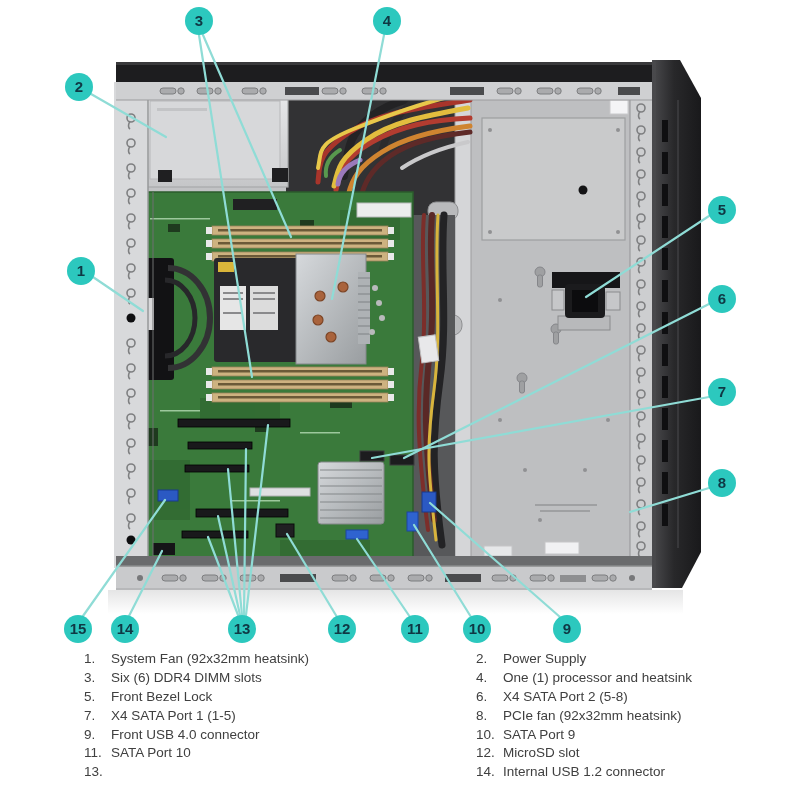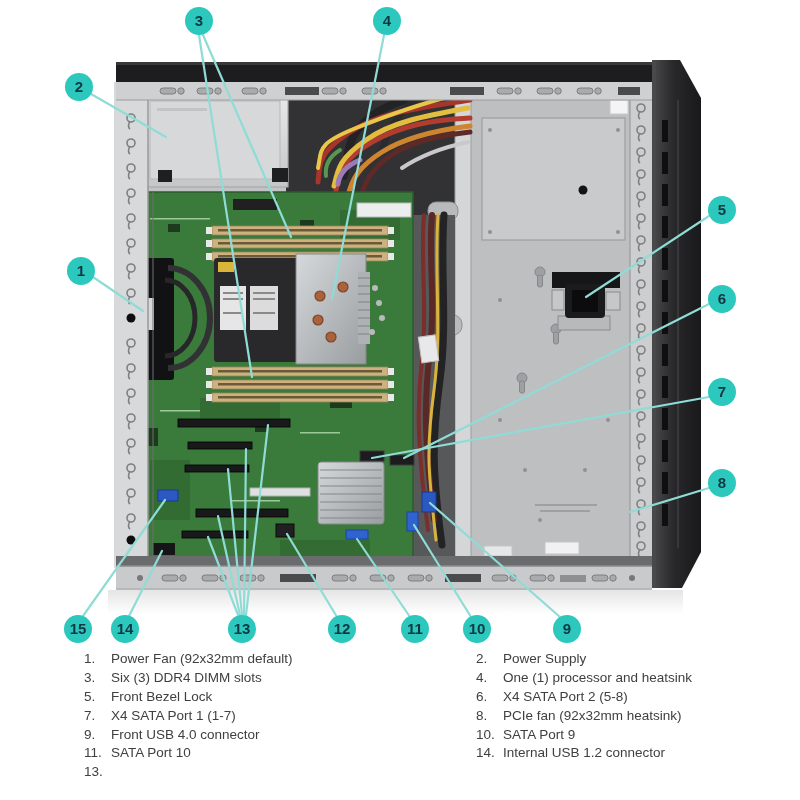--- a/index.html
+++ b/index.html
@@ -483,33 +483,33 @@
           <circle cx="78" cy="629" r="14" fill="#2cc8be"></circle>
           <text class="callout-num" x="78" y="634" text-anchor="middle" fill="#0f3844">15</text>
         </g>
   </g>
 </svg>
 
 <div class="legend">
   <div class="col col-left">
     <div class="lrow">
           <span class="lnum">1.</span>
-          <span class="ltxt">Power Fan (92x32mm default)</span>
+          <span class="ltxt">System Fan (92x32mm heatsink)</span>
         </div>
     <div class="lrow">
           <span class="lnum">3.</span>
-          <span class="ltxt">Six (3) DDR4 DIMM slots</span>
+          <span class="ltxt">Six (6) DDR4 DIMM slots</span>
         </div>
     <div class="lrow">
           <span class="lnum">5.</span>
           <span class="ltxt">Front Bezel Lock</span>
         </div>
     <div class="lrow">
           <span class="lnum">7.</span>
-          <span class="ltxt">X4 SATA Port 1 (1-7)</span>
+          <span class="ltxt">X4 SATA Port 1 (1-5)</span>
         </div>
     <div class="lrow">
           <span class="lnum">9.</span>
           <span class="ltxt">Front USB 4.0 connector</span>
         </div>
     <div class="lrow">
           <span class="lnum">11.</span>
           <span class="ltxt">SATA Port 10</span>
         </div>
     <div class="lrow">
@@ -531,19 +531,23 @@
         </div>
     <div class="lrow">
           <span class="lnum">8.</span>
           <span class="ltxt">PCIe fan (92x32mm heatsink)</span>
         </div>
     <div class="lrow">
           <span class="lnum">10.</span>
           <span class="ltxt">SATA Port 9</span>
         </div>
     <div class="lrow">
+          <span class="lnum">12.</span>
+          <span class="ltxt">MicroSD slot</span>
+        </div>
+    <div class="lrow">
           <span class="lnum">14.</span>
           <span class="ltxt">Internal USB 1.2 connector</span>
         </div>
   </div>
 </div>
 
 </div>
 
 </body></html>

